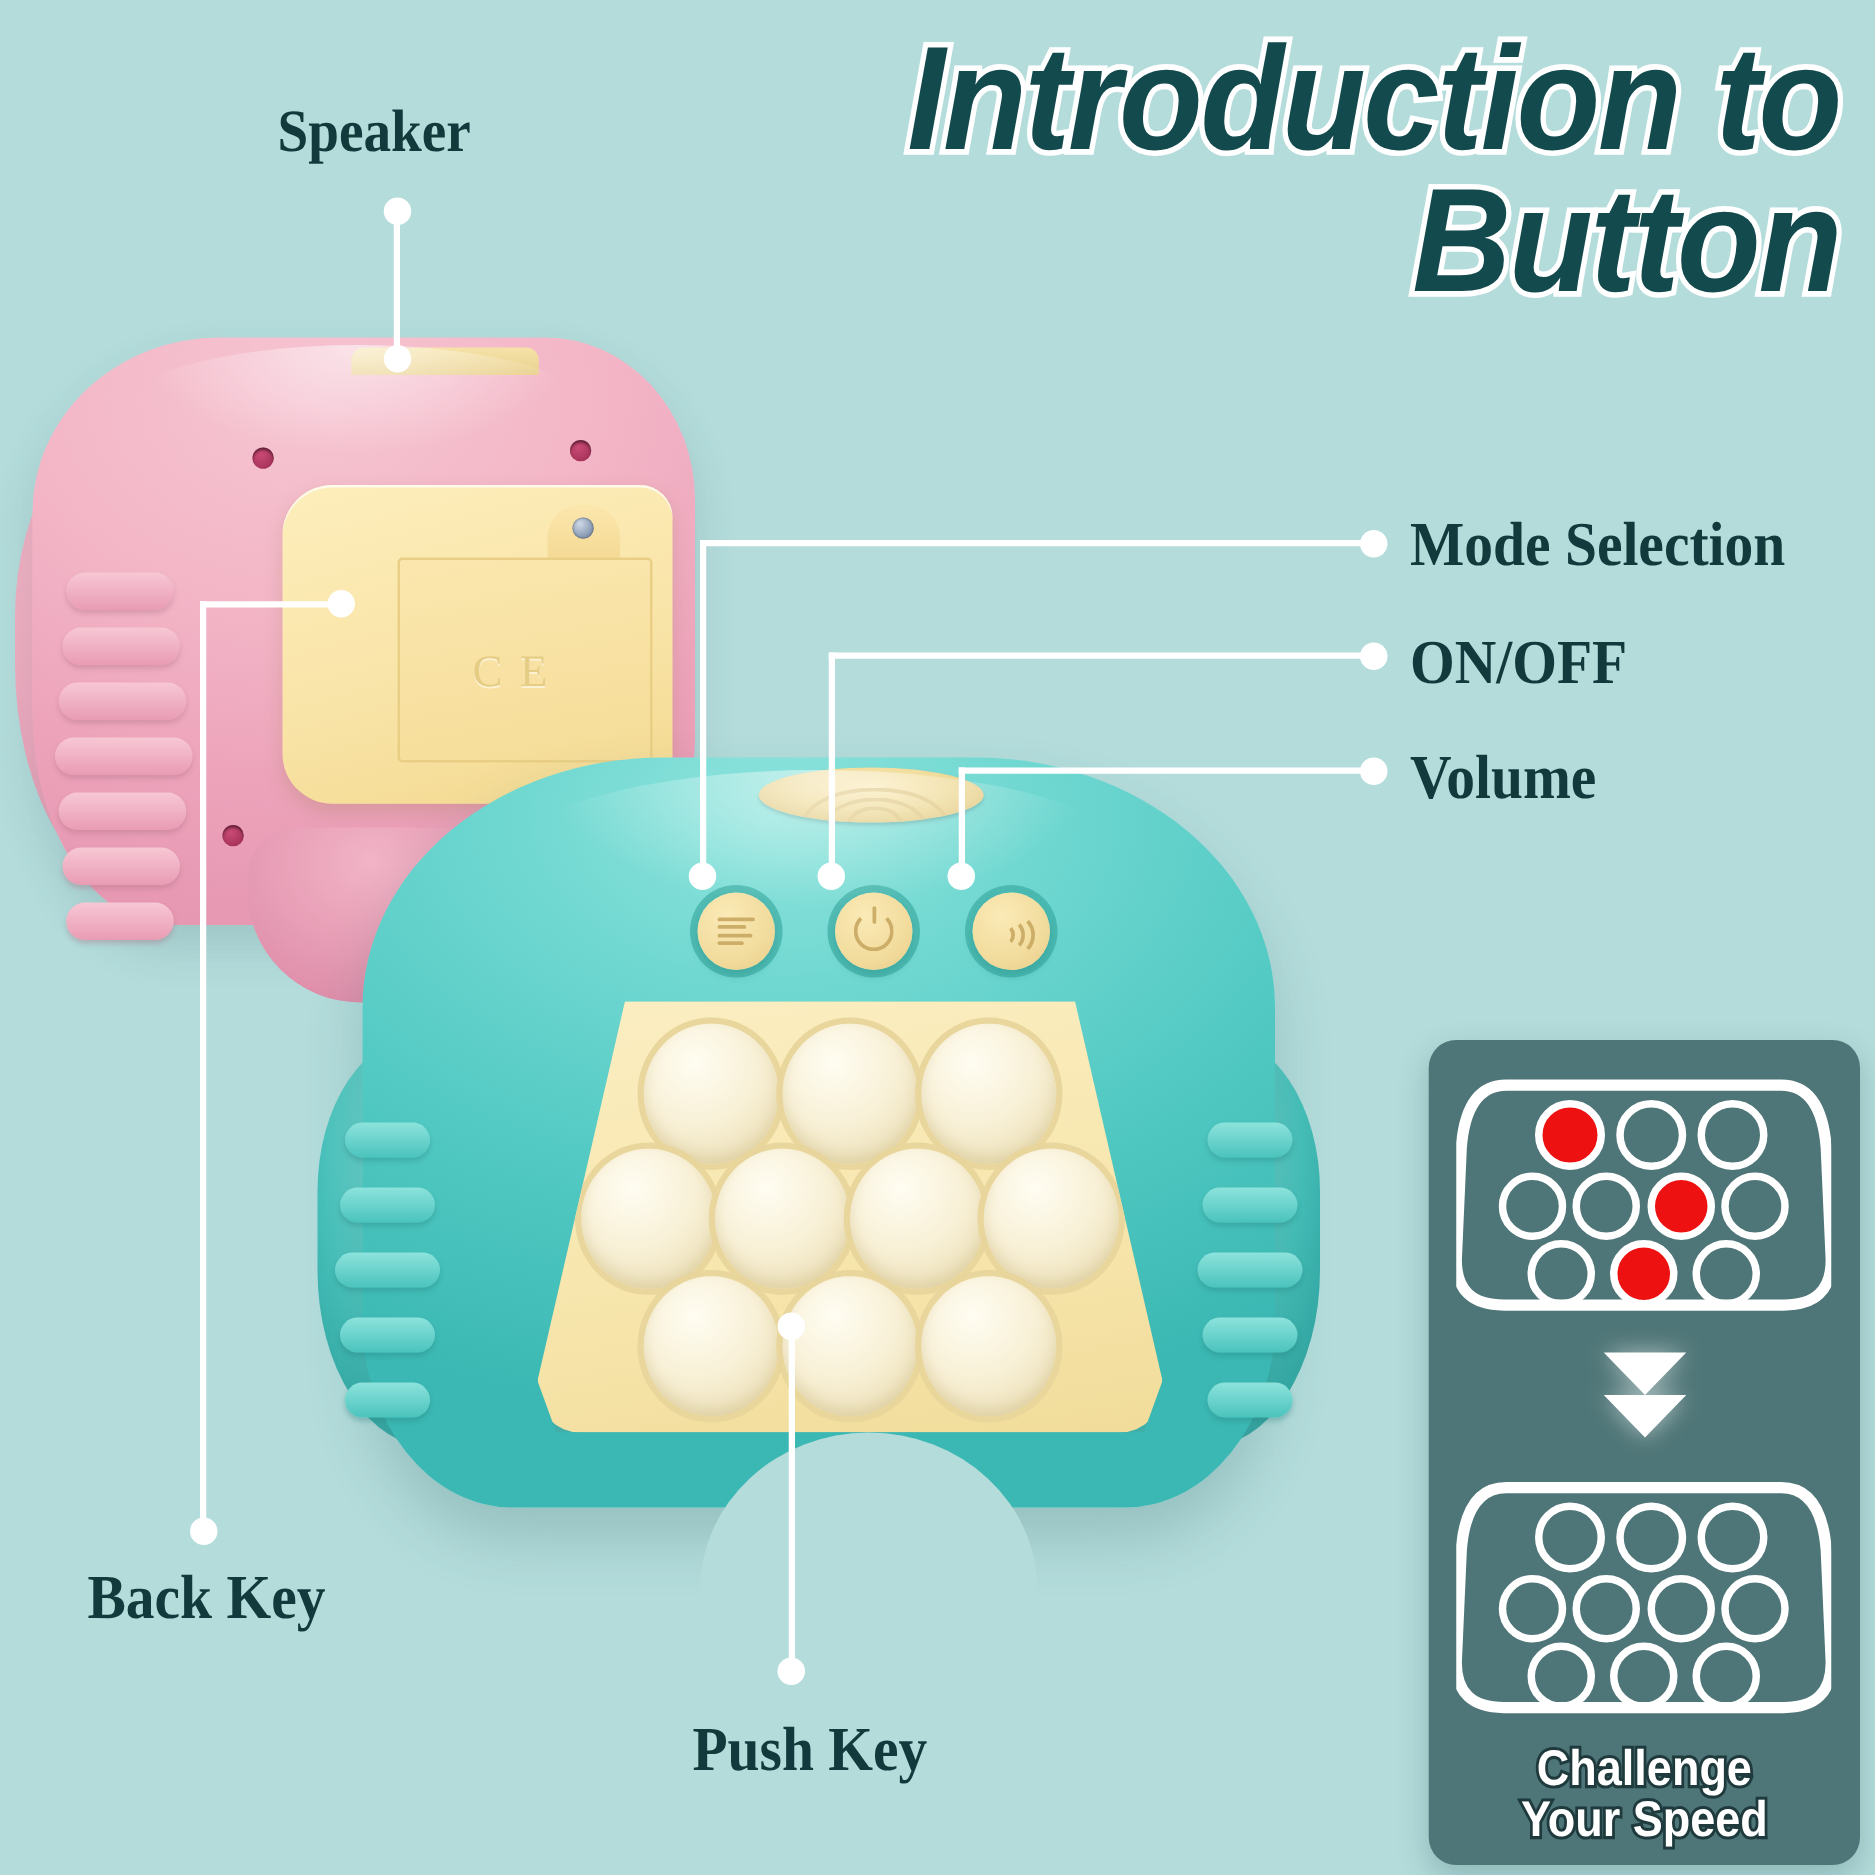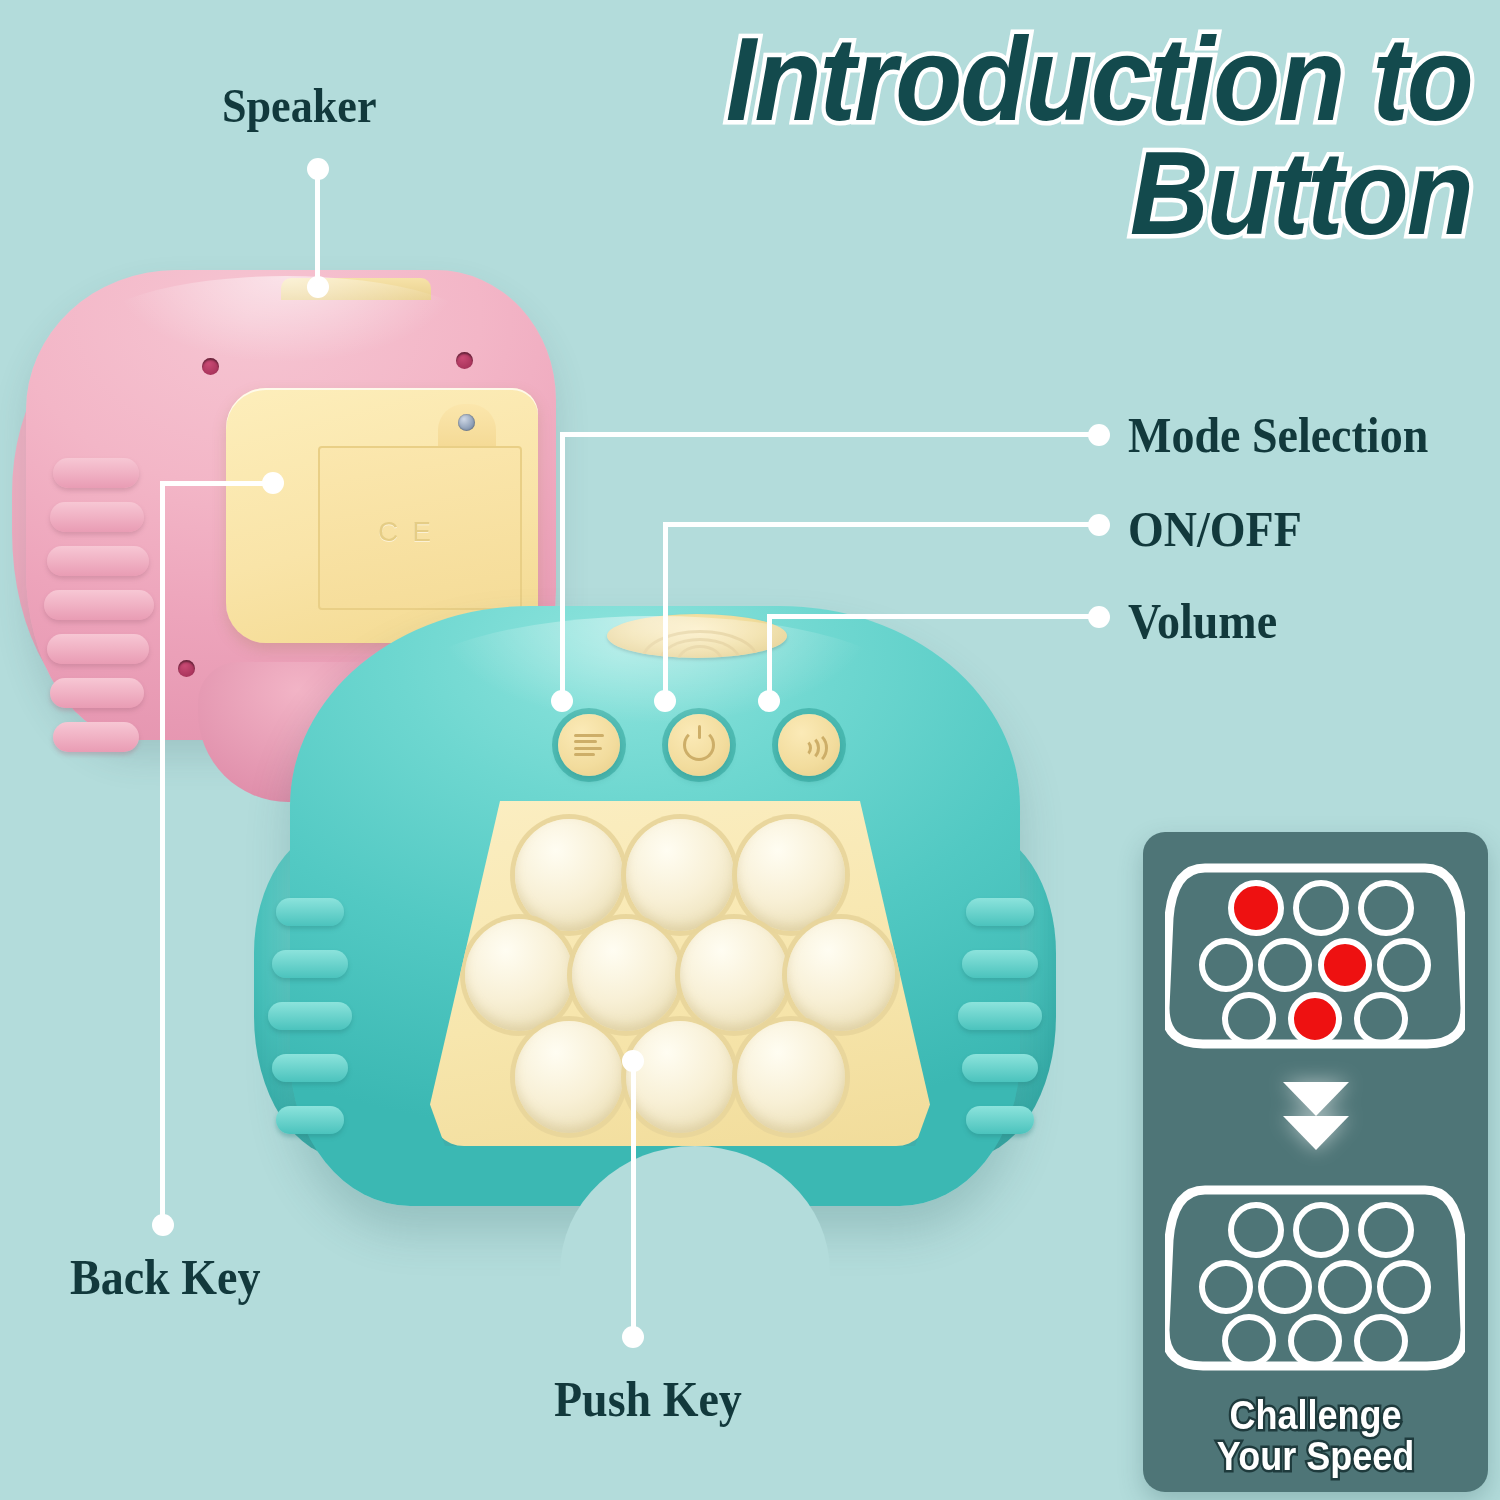--- a/index.html
+++ b/index.html
@@ -104,22 +104,22 @@
     border-radius:26px 26px 0 0;
   }
   .screw{
     position:absolute; left:232px; top:26px; width:17px; height:17px;
     border-radius:50%;
     background:radial-gradient(circle at 35% 30%, #cfd8e6, #8fa0b8 60%, #6f819c 100%);
     box-shadow:inset 0 0 2px rgba(0,0,0,.5);
   }
   .ce-mark{
     position:absolute; left:152px; top:128px;
-    font-family:Liberation Sans, sans-serif;
-    font-size:28px; color:#e5cd86; letter-spacing:14px;
+    font-family:Liberation Serif, serif;
+    font-size:36px; color:#e5cd86; letter-spacing:14px;
     text-shadow:0 1px 0 rgba(255,255,255,.55);
   }
   .pink-hole{
     position:absolute;width:17px;height:17px;border-radius:50%;
     background:radial-gradient(circle at 40% 35%, #c94a74, #9c2c52);
     box-shadow:inset 0 2px 2px rgba(0,0,0,.45);
   }
   .pink-speaker{
     position:absolute; left:255px; top:8px; width:150px; height:22px;
     background:linear-gradient(180deg,#f6e2a8,#e9d08d);

